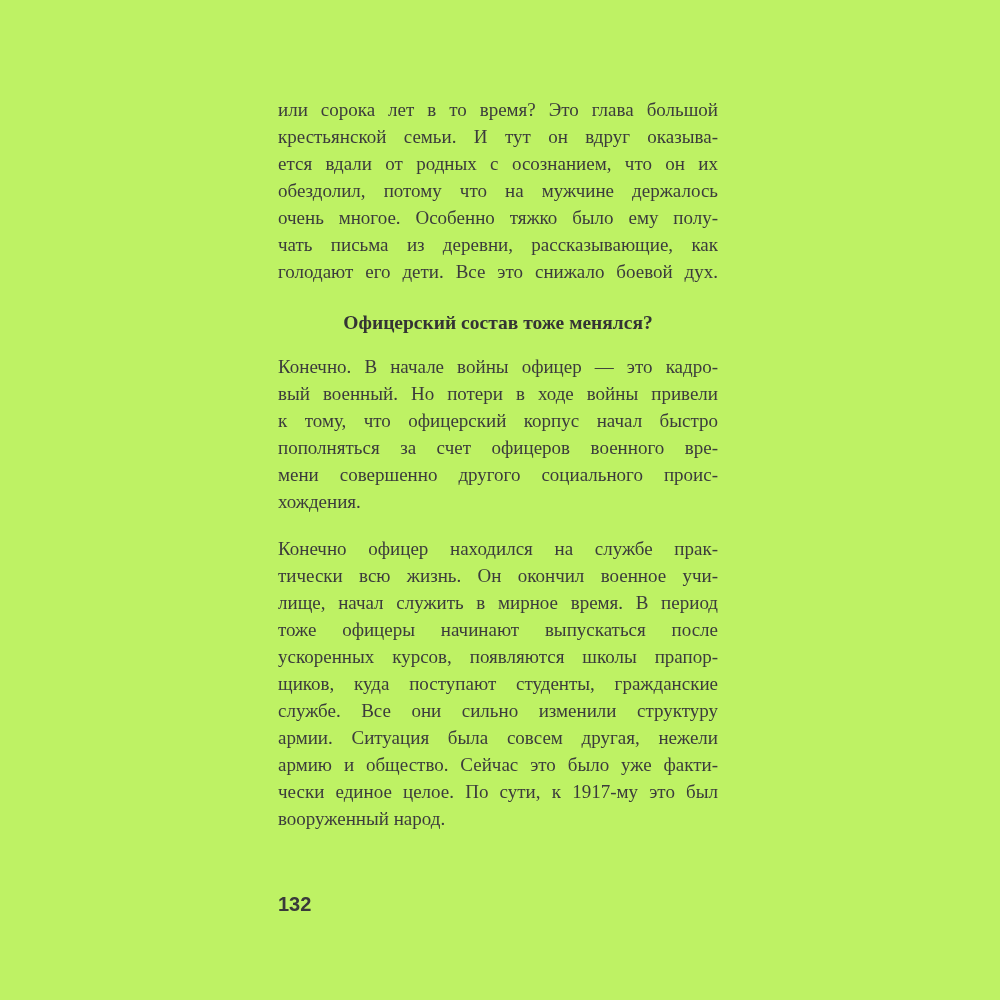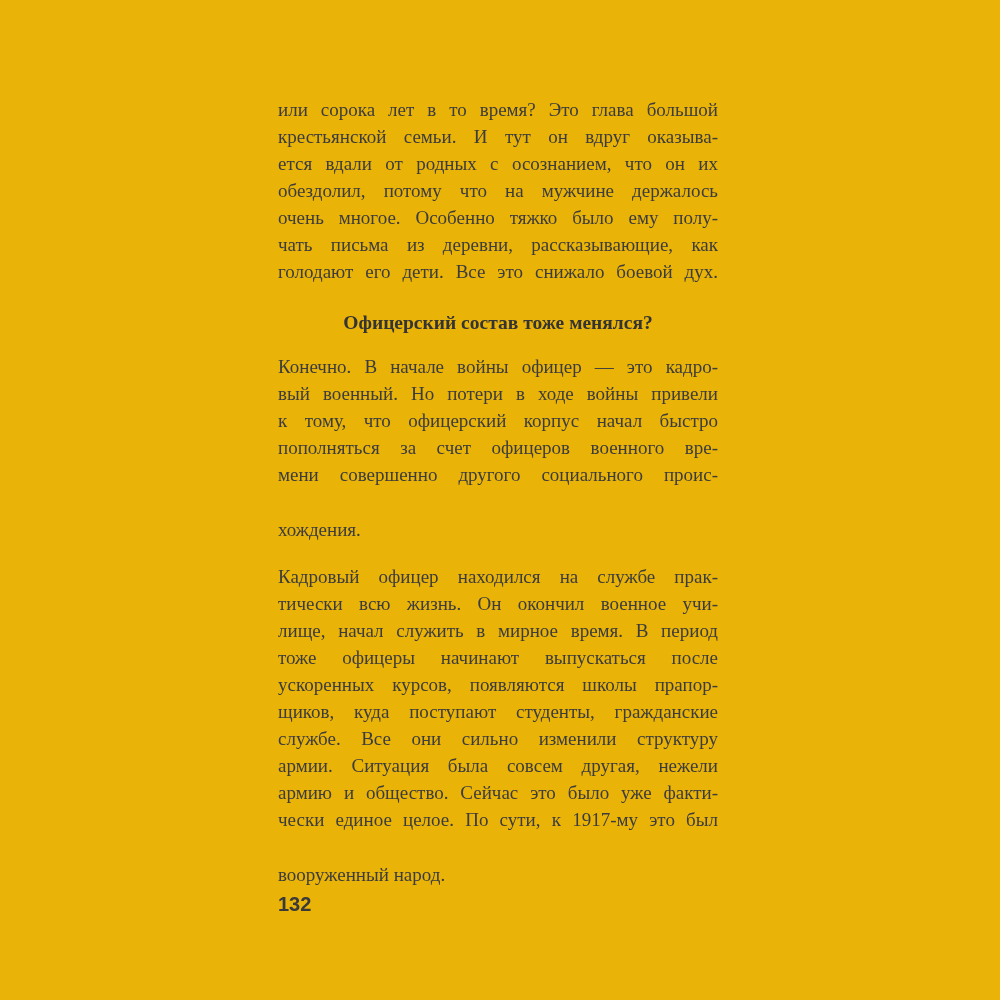--- a/index.html
+++ b/index.html
@@ -4,21 +4,21 @@
 <style>
   html, body {
     margin: 0;
     padding: 0;
     background: #ffffff;
   }
   .book-page {
     position: relative;
     width: 1000px;
     height: 1000px;
-    background: #eab308;
+    background: #bef264;
     font-family: "Liberation Serif", "DejaVu Serif", serif;
     color: #3c3c3c;
     overflow: hidden;
   }
   .text-column {
     position: absolute;
     left: 278px;
     top: 96px;
     width: 440px;
   }
@@ -28,21 +28,20 @@
     line-height: 27px;
   }
   .line {
     display: block;
     text-align: justify;
     text-align-last: justify;
     white-space: nowrap;
   }
   .line.last {
     text-align-last: left;
-    margin-top: 28px;
   }
   .q-heading {
     margin: 24px 0 17px 0;
     font-size: 19.5px;
     line-height: 27px;
     font-weight: bold;
     color: #343434;
     text-align: center;
   }
   .page-number {
@@ -78,21 +77,21 @@
     <p class="para">
       <span class="line">Конечно. В начале войны офицер — это кадро-</span>
       <span class="line">вый военный. Но потери в ходе войны привели</span>
       <span class="line">к тому, что офицерский корпус начал быстро</span>
       <span class="line">пополняться за счет офицеров военного вре-</span>
       <span class="line">мени совершенно другого социального проис-</span>
       <span class="line last">хождения.</span>
     </p>
 
     <p class="para">
-      <span class="line">Кадровый офицер находился на службе прак-</span>
+      <span class="line">Конечно офицер находился на службе прак-</span>
       <span class="line">тически всю жизнь. Он окончил военное учи-</span>
       <span class="line">лище, начал служить в мирное время. В период</span>
       <span class="line">тоже офицеры начинают выпускаться после</span>
       <span class="line">ускоренных курсов, появляются школы прапор-</span>
       <span class="line">щиков, куда поступают студенты, гражданские</span>
       <span class="line">службе. Все они сильно изменили структуру</span>
       <span class="line">армии. Ситуация была совсем другая, нежели</span>
       <span class="line">армию и общество. Сейчас это было уже факти-</span>
       <span class="line">чески единое целое. По сути, к 1917-му это был</span>
       <span class="line last">вооруженный народ.</span>

